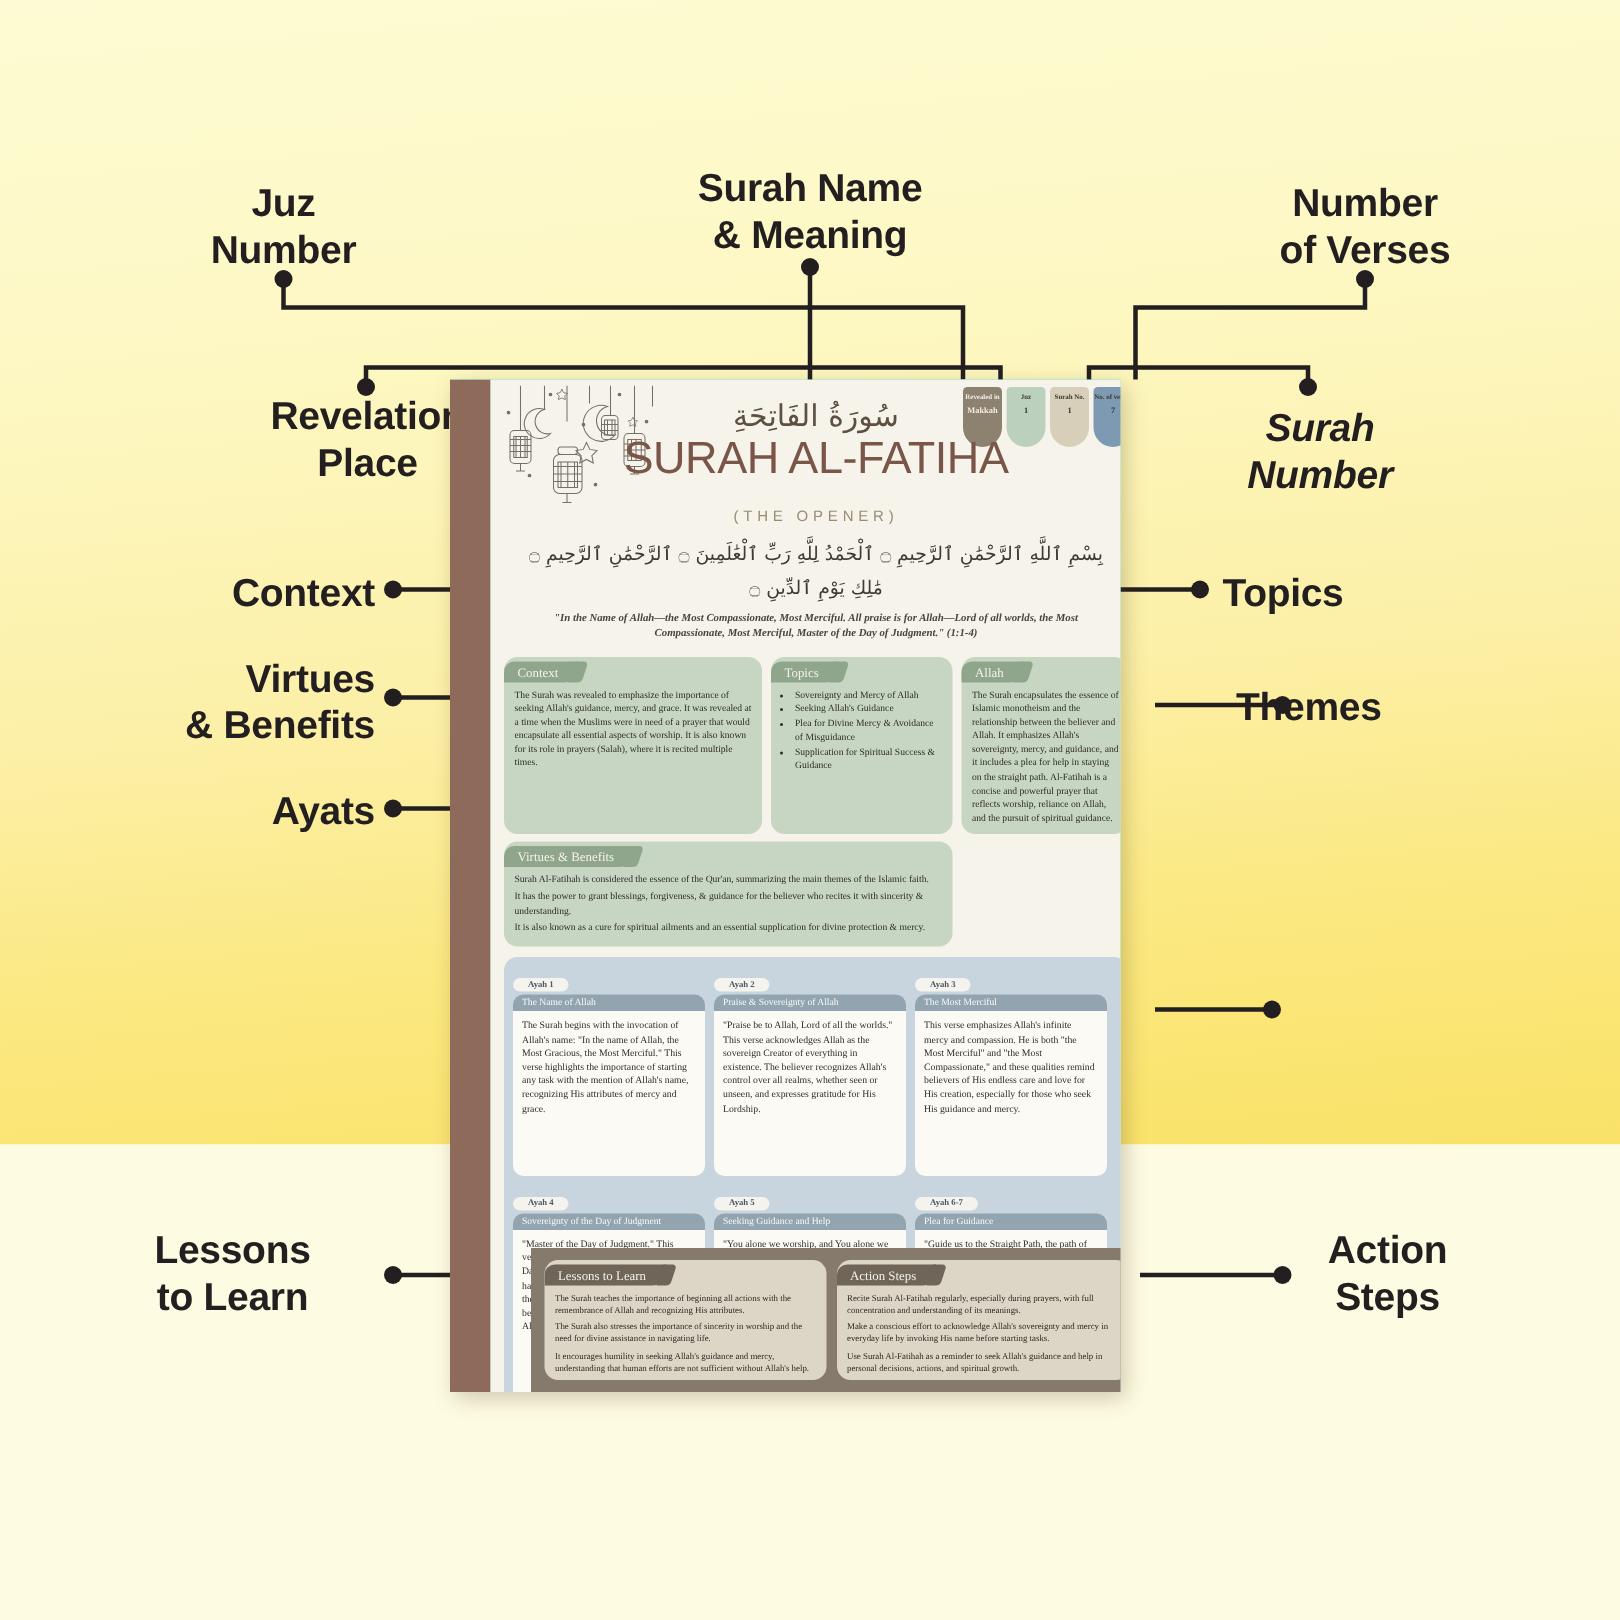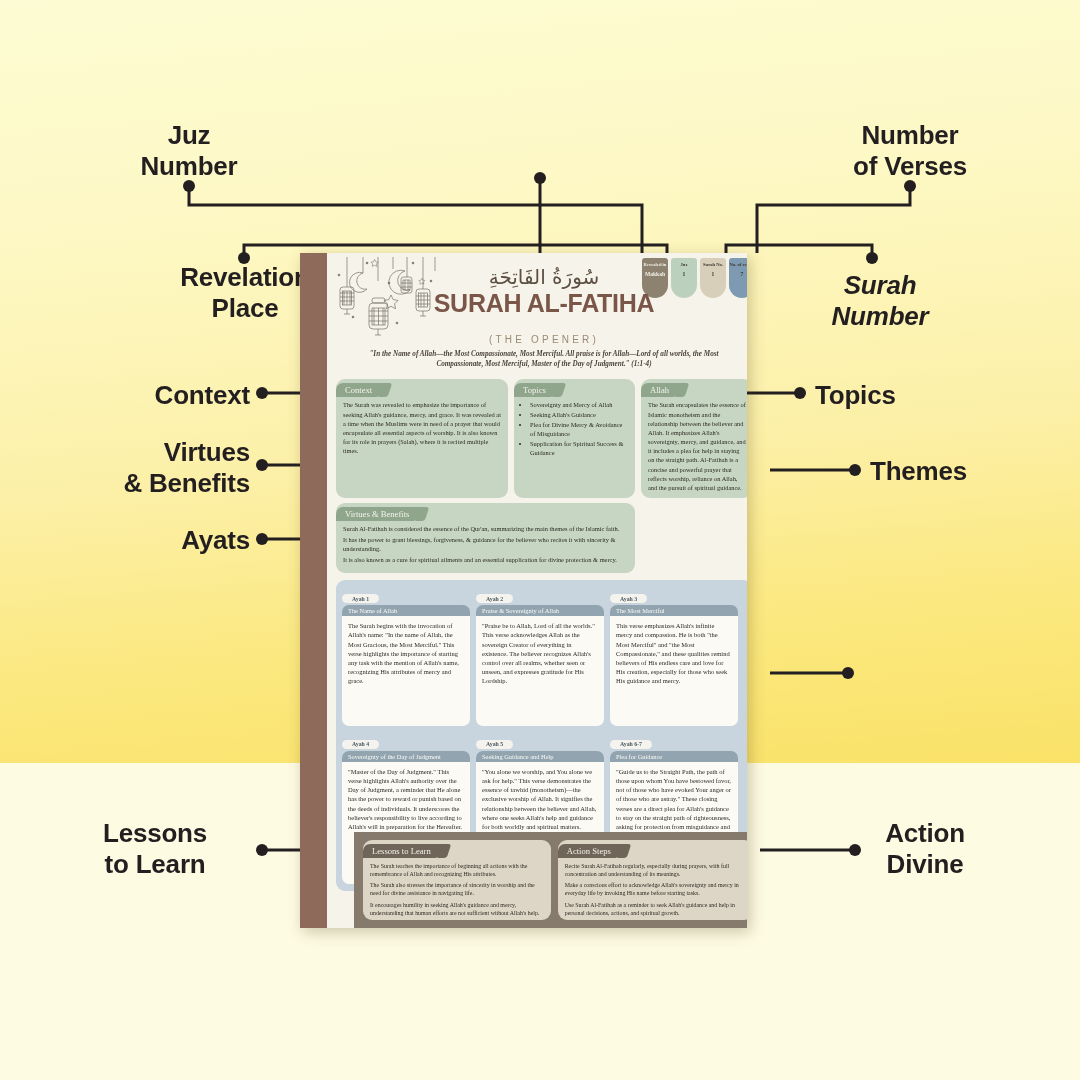--- a/index.html
+++ b/index.html
@@ -53,21 +53,21 @@
   .lanterns { position:absolute; left:4px; top:4px; width:118px; height:86px; opacity:.95; }
 
   
   .hdr { padding:6px 10px 4px 10px; text-align:center; position:relative; }
   .arabic-title {
     font-family:"DejaVu Sans", sans-serif;
     font-size:20px; color:#5d5042; direction:rtl;
     margin-top:6px; line-height:1.25;
   }
   .latin-title {
-    font-size:25px; font-weight:bold; color:#7a5648;
+    font-size:30px; font-weight:normal; color:#7a5648;
     letter-spacing:-0.3px; margin-top:-1px;
   }
   .sub-title {
     font-size:10px; color:#9a8b74; letter-spacing:3.2px; margin-top:16px;
   }
   .ayah-arabic {
     font-family:"DejaVu Sans", sans-serif;
     direction:rtl; font-size:12.5px; color:#403a33; line-height:1.85;
     margin:7px 14px 0 14px;
   }
@@ -205,36 +205,38 @@
       <circle cx="855" cy="470" r="6"></circle>
       <circle cx="262" cy="539" r="6"></circle>
       <circle cx="848" cy="673" r="6"></circle>
       <circle cx="262" cy="850" r="6"></circle>
       <circle cx="855" cy="850" r="6"></circle>
     </g>
   </svg>
 
   <div class="anno-label center" style="left:84px; top:120px; width:210px;">Juz
 Number</div>
+  <div class="anno-label center" style="left:430px; top:110px; width:220px;">Surah Name
+&amp; Meaning</div>
   <div class="anno-label center" style="left:805px; top:120px; width:210px;">Number
 of Verses</div>
   <div class="anno-label center" style="left:100px; top:262px; width:290px;">Revelation
 Place</div>
   <div class="anno-label center" style="left:790px; top:270px; width:180px;font-style:italic;">Surah
 Number</div>
   <div class="anno-label left" style="left:20px; top:380px; width:230px;">Context</div>
   <div class="anno-label right" style="left:815px; top:380px; width:230px;">Topics</div>
   <div class="anno-label left" style="left:20px; top:437px; width:230px;">Virtues
 &amp; Benefits</div>
-  <div class="anno-label right" style="left:870px; top:456px; width:200px;">Themes</div>
+  <div class="anno-label right" style="left:824px; top:456px; width:200px;">Themes</div>
   <div class="anno-label left" style="left:20px; top:525px; width:230px;">Ayats</div>
   <div class="anno-label center" style="left:50px; top:818px; width:210px;">Lessons
 to Learn</div>
   <div class="anno-label center" style="left:835px; top:818px; width:180px;">Action
-Divine</div>
+Steps</div>
 </div>
 
 <div id="poster">
   <div id="spine"></div>
   <div id="sheet">
 
     <svg class="lanterns" viewBox="0 0 118 86">
       <g stroke="#6e6a63" stroke-width="0.7" fill="none">
         <line x1="16" y1="0" x2="16" y2="30"></line>
           <line x1="32" y1="0" x2="32" y2="16"></line>
@@ -290,20 +292,21 @@
       <div class="badge b4">
         <span class="bk">No. of verses</span>
         <span class="bv">7</span>
       </div>
     </div>
 
     <div class="hdr">
       <div class="arabic-title">سُورَةُ الفَاتِحَةِ</div>
       <div class="latin-title">SURAH AL-FATIHA</div>
       <div class="sub-title">(THE OPENER)</div>
+      <div class="ayah-arabic">بِسْمِ ٱللَّهِ ٱلرَّحْمَٰنِ ٱلرَّحِيمِ ۝ ٱلْحَمْدُ لِلَّهِ رَبِّ ٱلْعَٰلَمِينَ ۝ ٱلرَّحْمَٰنِ ٱلرَّحِيمِ ۝ مَٰلِكِ يَوْمِ ٱلدِّينِ ۝</div>
       <div class="ayah-trans">"In the Name of Allah—the Most Compassionate, Most Merciful. All praise is for Allah—Lord of all worlds, the Most Compassionate, Most Merciful, Master of the Day of Judgment." (1:1-4)</div>
     </div>
 
     <div class="greenrow">
       <div class="panel green g-ctx">
         <div class="panel-head ghead">Context</div>
         <div class="gbody pbody">The Surah was revealed to emphasize the importance of seeking Allah's guidance, mercy, and grace. It was revealed at a time when the Muslims were in need of a prayer that would encapsulate all essential aspects of worship. It is also known for its role in prayers (Salah), where it is recited multiple times.</div>
       </div>
       <div class="panel green g-top">
         <div class="panel-head ghead">Topics</div>

